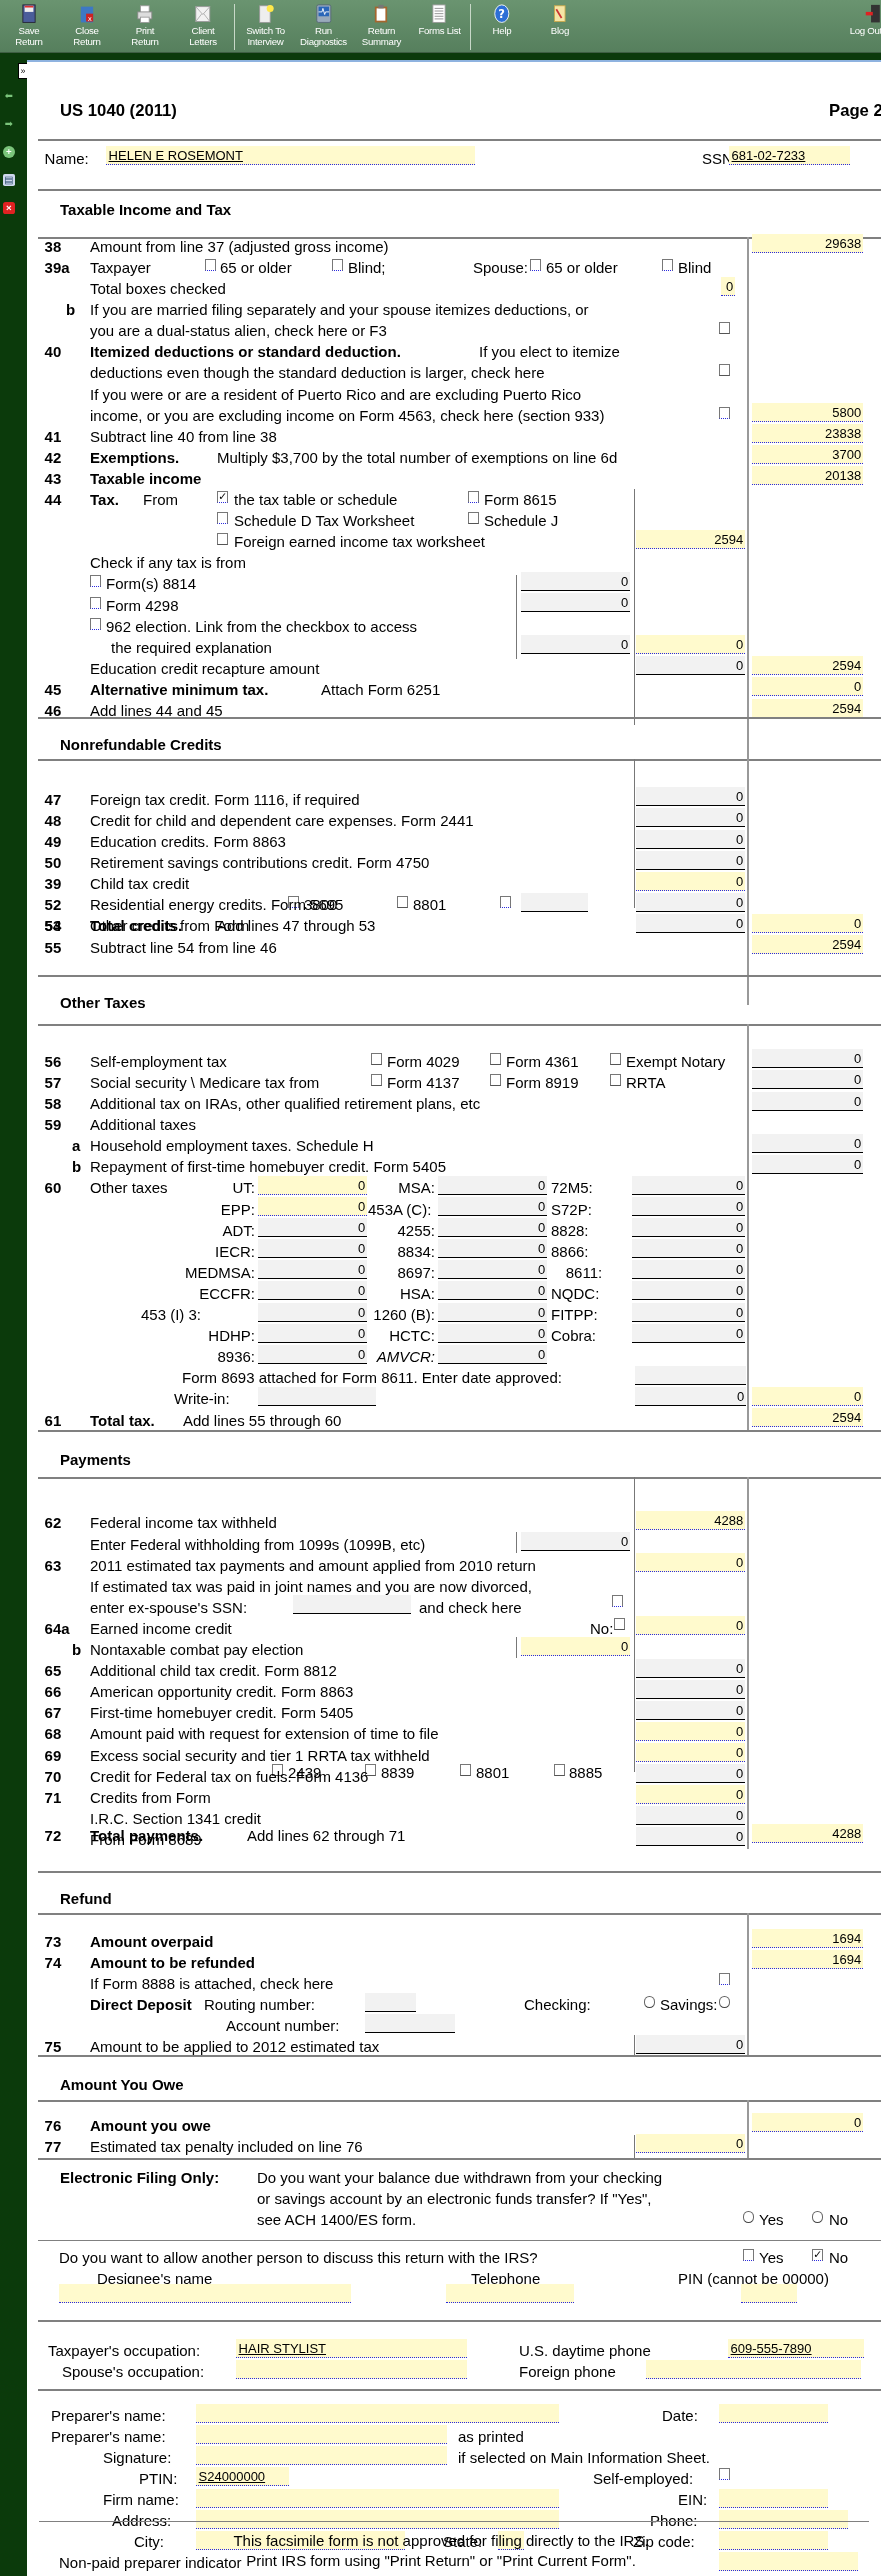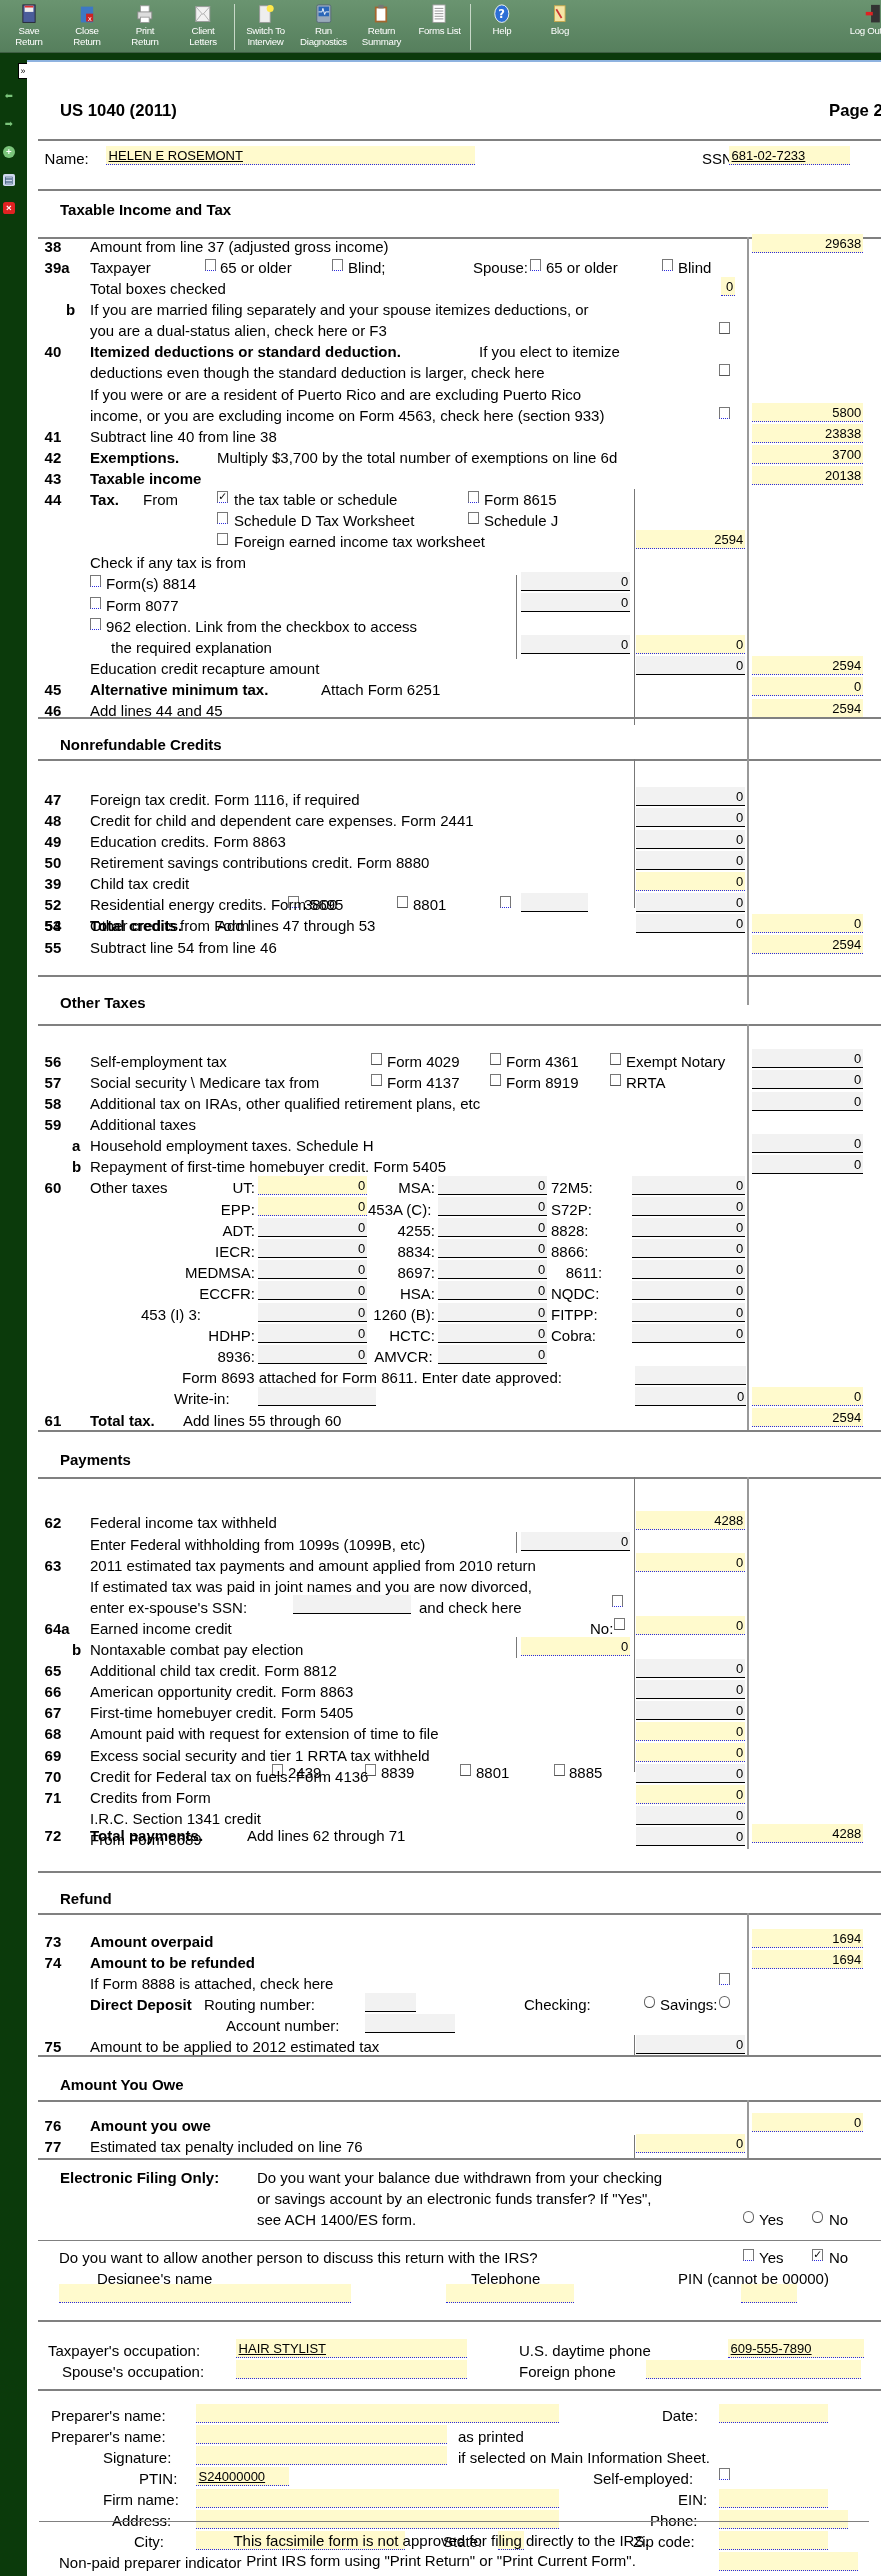--- a/index.html
+++ b/index.html
@@ -231,21 +231,21 @@
   <div class="abs" style="left:457px;top:450px">Schedule J</div>
   <div class="cb" style="left:190px;top:471px"></div>
   <div class="abs" style="left:207px;top:471px">Foreign earned income tax worksheet</div>
   <div class="yf" style="left:609px;top:468px;width:109px">2594</div>
   <div class="abs" style="left:63px;top:492px">Check if any tax is from</div>
   <div class="vthin" style="left:489px;top:513px;height:84px"></div>
   <div class="cb lk" style="left:63px;top:513px"></div>
   <div class="abs" style="left:79px;top:513px">Form(s)  8814</div>
   <div class="gf" style="left:494px;top:510px;width:109px">0</div>
   <div class="cb lk" style="left:63px;top:535px"></div>
-  <div class="abs" style="left:79px;top:535px">Form 8077</div>
+  <div class="abs" style="left:79px;top:535px">Form 4298</div>
   <div class="gf" style="left:494px;top:531px;width:109px">0</div>
   <div class="cb lk" style="left:63px;top:556px"></div>
   <div class="abs" style="left:79px;top:556px">962 election.  Link from the checkbox to access</div>
   <div class="abs" style="left:84px;top:577px">the required explanation</div>
   <div class="gf" style="left:494px;top:573px;width:109px">0</div>
   <div class="yf" style="left:609px;top:573px;width:109px">0</div>
   <div class="abs" style="left:63px;top:598px">Education credit recapture amount</div>
   <div class="gf" style="left:609px;top:594px;width:109px">0</div>
   <div class="yf" style="left:725px;top:594px;width:111px">2594</div>
 
@@ -476,21 +476,21 @@
 <div class="ln" style="top:729px">47</div>
     <div class="abs" style="left:63px;top:729px">Foreign tax credit.  Form 1116,  if required</div>
     <div class="gf" style="left:609px;top:725px;width:109px">0</div>
     <div class="ln" style="top:750px">48</div>
     <div class="abs" style="left:63px;top:750px">Credit for child and dependent care expenses.  Form 2441</div>
     <div class="gf" style="left:609px;top:746px;width:109px">0</div>
     <div class="ln" style="top:771px">49</div>
     <div class="abs" style="left:63px;top:771px">Education credits.  Form 8863</div>
     <div class="gf" style="left:609px;top:768px;width:109px">0</div>
     <div class="ln" style="top:792px">50</div>
-    <div class="abs" style="left:63px;top:792px">Retirement savings contributions credit.  Form 8880</div>
+    <div class="abs" style="left:63px;top:792px">Retirement savings contributions credit.  Form 4750</div>
     <div class="gf" style="left:609px;top:789px;width:109px">0</div>
     <div class="ln" style="top:813px">39</div>
     <div class="abs" style="left:63px;top:813px">Child tax credit</div>
     <div class="yf" style="left:609px;top:810px;width:109px">0</div>
     <div class="ln" style="top:834px">52</div>
     <div class="abs" style="left:63px;top:834px">Residential energy credits.  Form 5695</div>
     <div class="gf" style="left:609px;top:831px;width:109px">0</div>
     <div class="ln" style="top:855px">53</div>
     <div class="abs" style="left:63px;top:855px">Other credits from Form</div>
     <div class="gf" style="left:609px;top:852px;width:109px">0</div>
@@ -564,20 +564,20 @@
     <div class="abs" style="left: 524px; width: 66px; text-align: left; top: 1244px;">FITPP:</div>
     <div class="gf" style="left:605px;top:1241px;width:113px">0</div>
     <div class="abs" style="left: 114px; width: 114px; text-align: right; top: 1265px;">HDHP:</div>
     <div class="gf" style="left:231px;top:1262px;width:109px">0</div>
     <div class="abs" style="left: 345px; width: 63px; text-align: right; top: 1265px;">HCTC:</div>
     <div class="gf" style="left:411px;top:1262px;width:109px">0</div>
     <div class="abs" style="left: 524px; width: 66px; text-align: left; top: 1265px;">Cobra:</div>
     <div class="gf" style="left:605px;top:1262px;width:113px">0</div>
     <div class="abs" style="left: 114px; width: 114px; text-align: right; top: 1286px;">8936:</div>
     <div class="gf" style="left:231px;top:1283px;width:109px">0</div>
-    <div class="abs" style="left: 345px; width: 63px; text-align: center; top: 1286px;">AMVCR:</div>
+    <div class="abs" style="left: 345px; width: 63px; text-align: right; top: 1286px; font-style: italic;">AMVCR:</div>
     <div class="gf" style="left:411px;top:1283px;width:109px">0</div>
   </div>
 
 <div class="hr" style="left:39px;top:2521px;height:0.9px;width:830px"></div>
 <div class="abs" style="left:0;width:882px;text-align:center;top:2532px">This facsimile form is not approved for filing directly to the IRS.</div>
 <div class="abs" style="left:0;width:882px;text-align:center;top:2552px">Print IRS form using "Print Return" or "Print Current Form".</div>
 
 
 </body></html>

